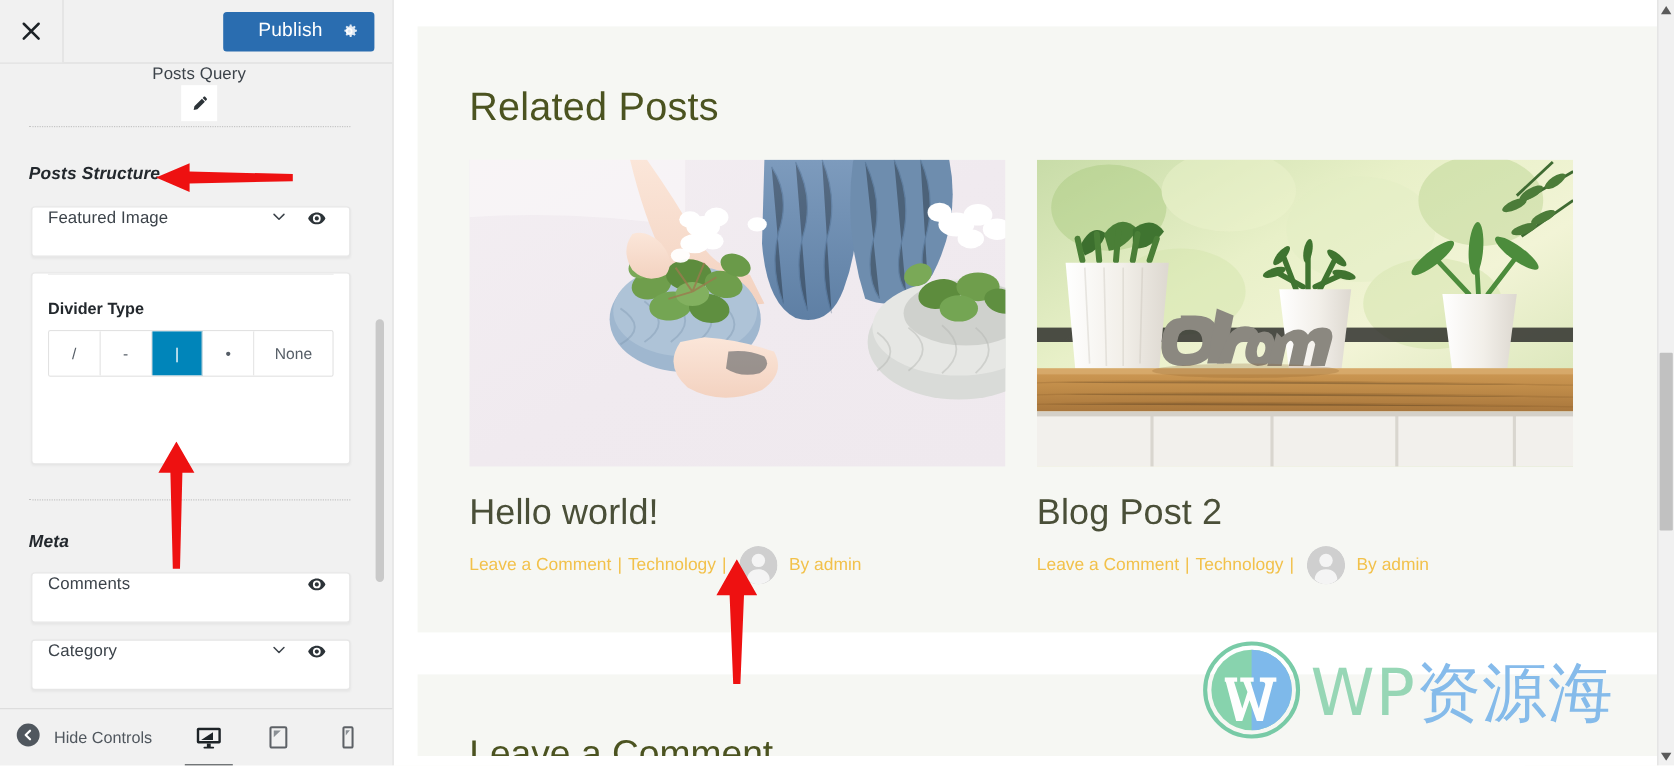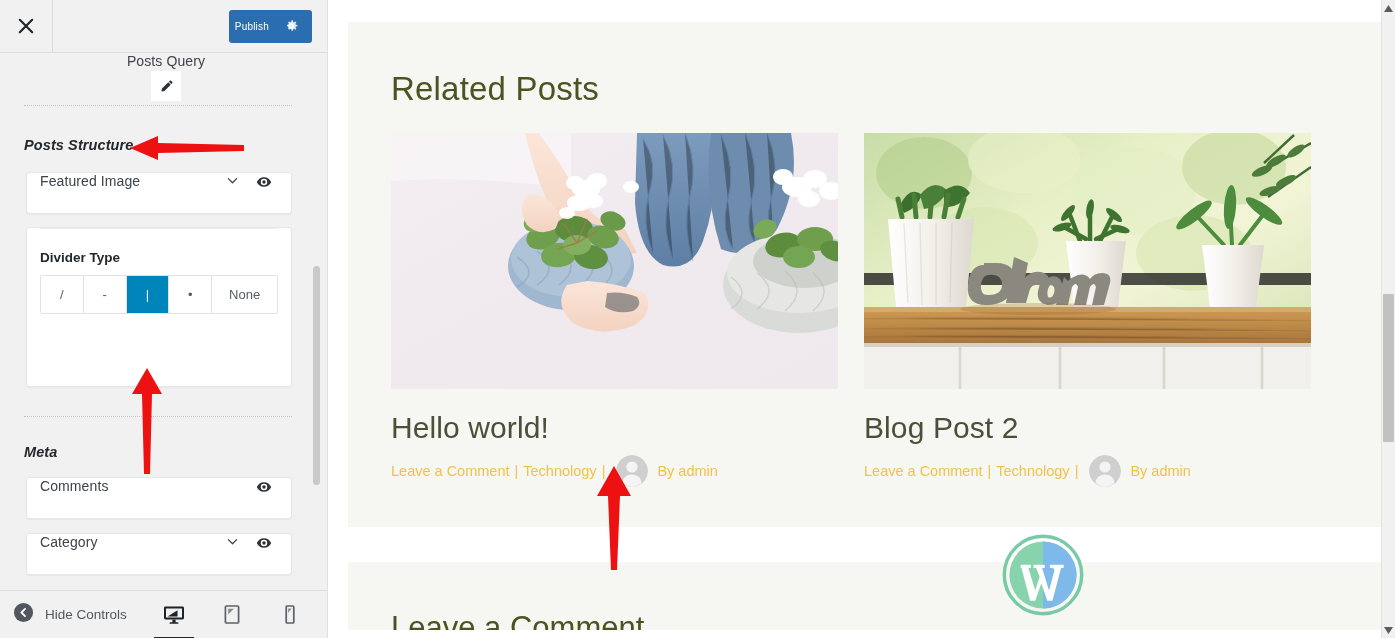--- a/index.html
+++ b/index.html
@@ -32,22 +32,22 @@
     cursor: pointer;
     background: #f1f1f1;
   }
   #close-btn svg { display: block; }
   #topbar-spacer { flex: 1; }
   #publish-wrap { padding-right: 16px; }
   #publish-btn {
     display: inline-flex; align-items: center; gap: 14px;
     background: #2a6db0; color: #ffffff;
     border: none; border-radius: 3px;
-    height: 33px; padding: 0 13px 0 6px;
-    font-size: 10px; font-family: "Liberation Sans", sans-serif;
+    height: 33px; padding: 0 13px 0 29px;
+    font-size: 16px; font-family: "Liberation Sans", sans-serif;
     cursor: pointer; letter-spacing: .2px;
   }
   #publish-btn .gear { display: inline-flex; }
 
   #query-row {
     position: absolute; left: 0; top: 53px; width: 328px; height: 48px;
     display: flex; align-items: center; padding: 0 20px 0 24px; flex-direction: column;
   }
   #query-title { font-size: 14px; color: #3c434a; flex: 1; letter-spacing: .1px; }
   #edit-btn {
@@ -633,20 +633,21 @@
     <span>
       <svg width="86" height="86" viewBox="0 0 100 100">
         <circle cx="50" cy="50" r="45" fill="none" stroke="#6ec7a0" stroke-width="4"></circle>
         <circle cx="50" cy="50" r="39" fill="#7ed0a8"></circle>
         <path d="M50 11 a39 39 0 0 1 0 78 z" fill="#74b4ea"></path>
         <g fill="#ffffff">
           <path d="M24 38 L36 38 L36 42 L33 42 L41 68 L46 52 L42 42 L39 42 L39 38 L52 38 L52 42 L49 42 L57 68 L63 46 Q64 42 60 42 L58 42 L58 38 L74 38 L74 42 L71 42 L61 80 L55 80 L48 60 L41 80 L35 80 L25 42 L24 42 Z"></path>
         </g>
       </svg>
     </span>
+    <span id="watermark-text"><span>WP</span><span class="cn">资源海</span></span>
   </div>
 
   <div class="arrow" id="arrow-structure">
     <svg width="118" height="34" viewBox="0 0 118 34">
       <path d="M2 17 L30 5 L30 12 L116 14 L116 20 L30 22 L30 29 Z" fill="#ee1111"></path>
     </svg>
   </div>
   <div class="arrow" id="arrow-divider">
     <svg width="46" height="108" viewBox="0 0 46 108">
       <path d="M23 0 L38 26 L28 26 L26 106 L20 106 L18 26 L8 26 Z" fill="#ee1111"></path>

